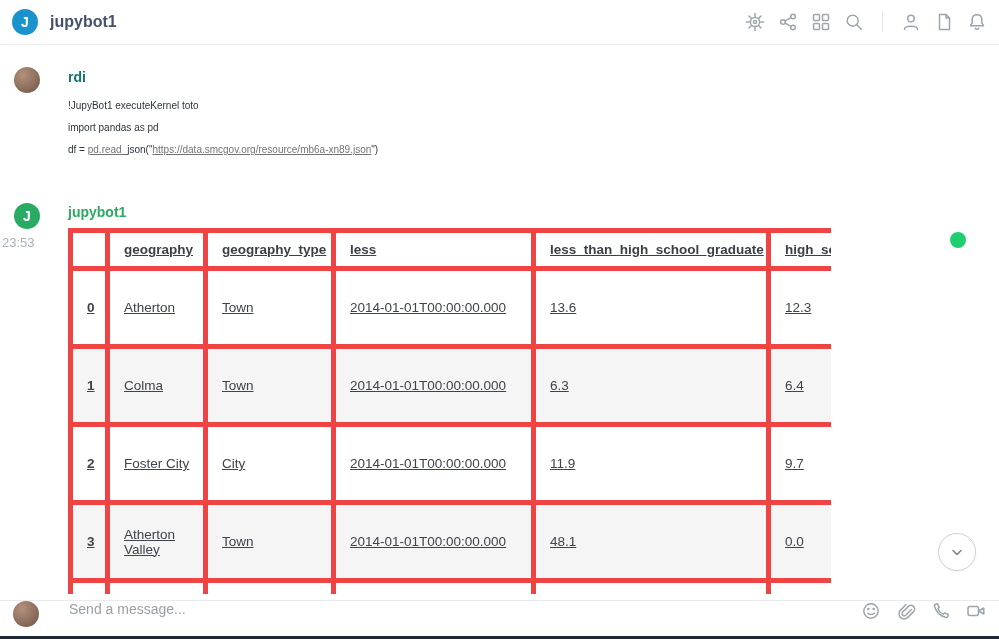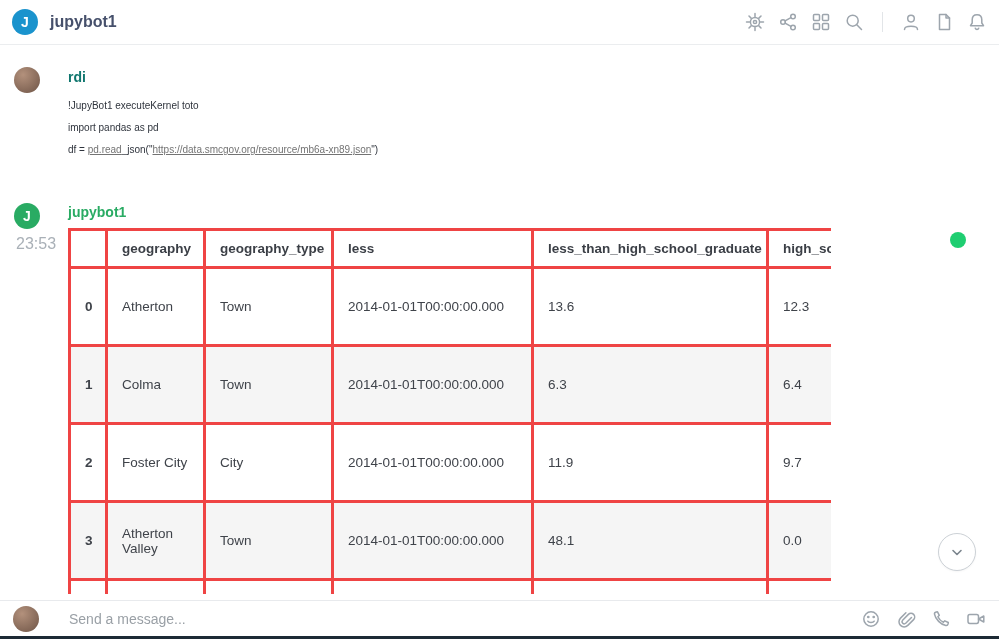--- a/index.html
+++ b/index.html
@@ -21,38 +21,38 @@
 
   
   .main { position:absolute; top:45px; left:0; right:0; height:555px; overflow:hidden; background:#fff; }
   .msg-avatar-rdi { position:absolute; left:14px; top:22px; }
   .rdi-username { position:absolute; left:68px; top:24px; font-size:14px; font-weight:bold; color:#0f766e; cursor:pointer; }
   .rdi-body { position:absolute; left:68px; top:50px; font-size:10px; line-height:22px; color:#2f343d; }
   .rdi-body a { color:#737373; text-decoration:underline; cursor:pointer; }
 
   .msg-avatar-bot { position:absolute; left:14px; top:158px; }
   .bot-username { position:absolute; left:68px; top:159px; font-size:14px; font-weight:bold; color:#29ab63; cursor:pointer; }
-  .timestamp { position:absolute; left:16px; top:190px; font-size:16px; color:#a9b0b7; }
+  .timestamp { position:absolute; left:2px; top:190px; font-size:13px; color:#a9b0b7; }
 
   
   .table-wrap { position:absolute; left:68px; top:183px; width:763px; height:366px; overflow:hidden; }
   table.df { border-collapse:collapse; table-layout:fixed; width:898px; font-size:13.5px; color:#3f434a; background:#fff; }
-  table.df th, table.df td { border:3px solid #ef4444; text-align:left; padding:6px 0 6px 14px; vertical-align:middle; overflow:hidden; }
+  table.df th, table.df td { border:5px solid #ef4444; text-align:left; padding:6px 0 6px 14px; vertical-align:middle; overflow:hidden;text-decoration:underline; }
   table.df thead th { height:38px; font-weight:bold; color:#3b3f46; background:#fff; }
   table.df tbody td { height:78px; }
   table.df tbody tr:nth-child(even) { background:#f5f5f5; }
   table.df tbody tr:nth-child(odd) { background:#fff; }
   table.df tbody td:first-child { font-weight:bold; }
 
   .mention-badge { position:absolute; right:33px; top:187px; width:16px; height:16px; border-radius:50%; background:#1fce71; cursor:pointer; }
   .scroll-down-btn { position:absolute; right:23px; top:488px; width:38px; height:38px; border-radius:50%; background:#fff; border:1px solid #ccd1d6; display:flex; align-items:center; justify-content:center; cursor:pointer; box-shadow:0 1px 2px rgba(0,0,0,0.04); }
   .scroll-down-btn svg { width:22px; height:22px; stroke:#7b848d; fill:none; stroke-width:1.6; stroke-linecap:round; stroke-linejoin:round; }
 
   
-  .composer { position:absolute; left:0; right:0; top:600px; height:36px; background:#fff; border-top:1px solid #e8eaed; display:flex; align-items:center; padding:0 13px; }
+  .composer { position:absolute; left:0; right:0; top:600px; height:36px; background:#fff; border-top:1px solid #e8eaed; display:flex; align-items:flex-start; padding:0 13px; }
   .composer .avatar { margin-right:30px; }
   .composer-input { flex:1; border:none; outline:none; font-size:14px; font-family:"Liberation Sans", sans-serif; color:#2f343d; background:transparent; }
   .composer-input::placeholder { color:#9aa0a6; }
   .composer-icons { display:flex; align-items:center; gap:15px; }
   .bottom-strip { position:absolute; left:0; right:0; bottom:0; height:3px; background:#1d2a35; }
 </style>
 </head>
 <body>
 
 <div class="app">

